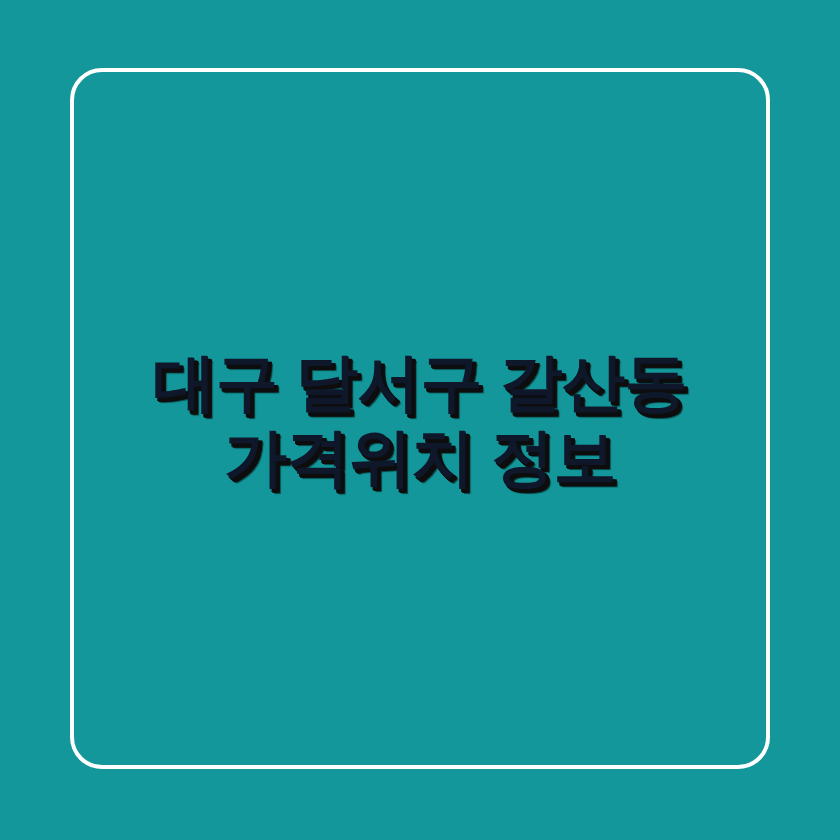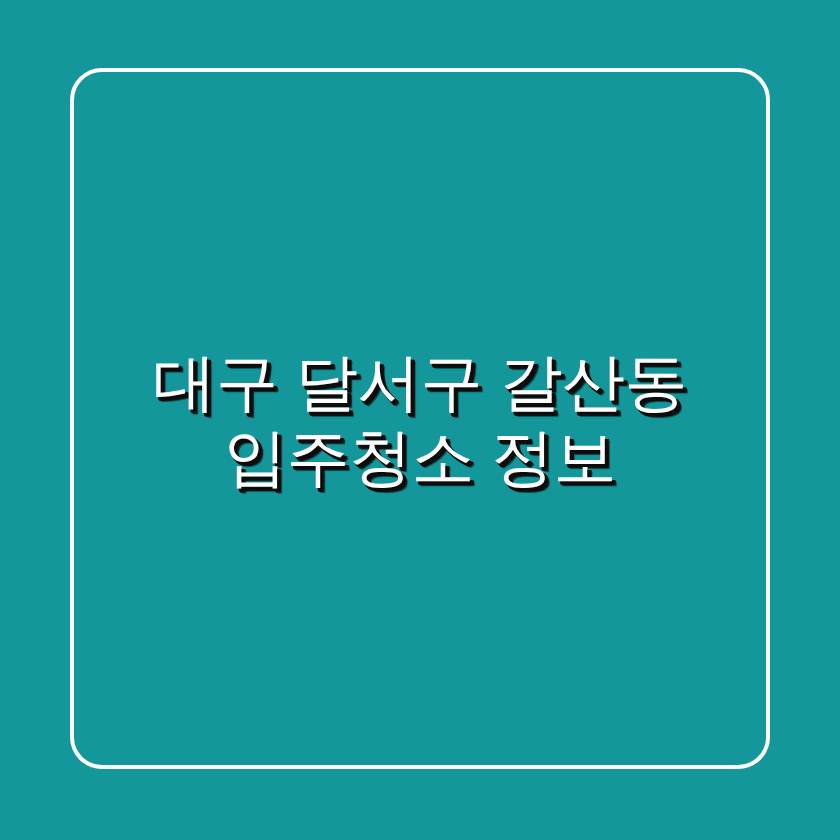--- a/index.html
+++ b/index.html
@@ -44,23 +44,23 @@
     display: flex;
     flex-direction: column;
     align-items: center;
     justify-content: center;
     text-align: center;
   }
 
   .headline-line {
     display: block;
     width: 100%;
-    color: #ffffff;
+    color: #0f172a;
     font-family: "Liberation Sans", "DejaVu Sans", sans-serif;
-    font-weight: 400;
+    font-weight: 700;
     font-size: 63px;
     line-height: 75px;
     letter-spacing: -0.5px;
     white-space: nowrap;
     text-shadow:
       4px 4px 0 #0d0d0d,
       3px 4px 0 #0d0d0d,
       4px 3px 0 #0d0d0d,
       2px 3px 0 #0d0d0d,
       5px 5px 1px rgba(0,0,0,0.55);
@@ -68,16 +68,16 @@
 </style>
 </head>
 <body>
 
 <div id="thumbnail-card">
 
   <div id="decorative-frame"></div>
 
   <div id="headline-block">
     <span class="headline-line">대구 달서구 갈산동</span>
-    <span class="headline-line">입주청소 정보</span>
+    <span class="headline-line">가격위치 정보</span>
   </div>
 
 </div>
 
 </body></html>

